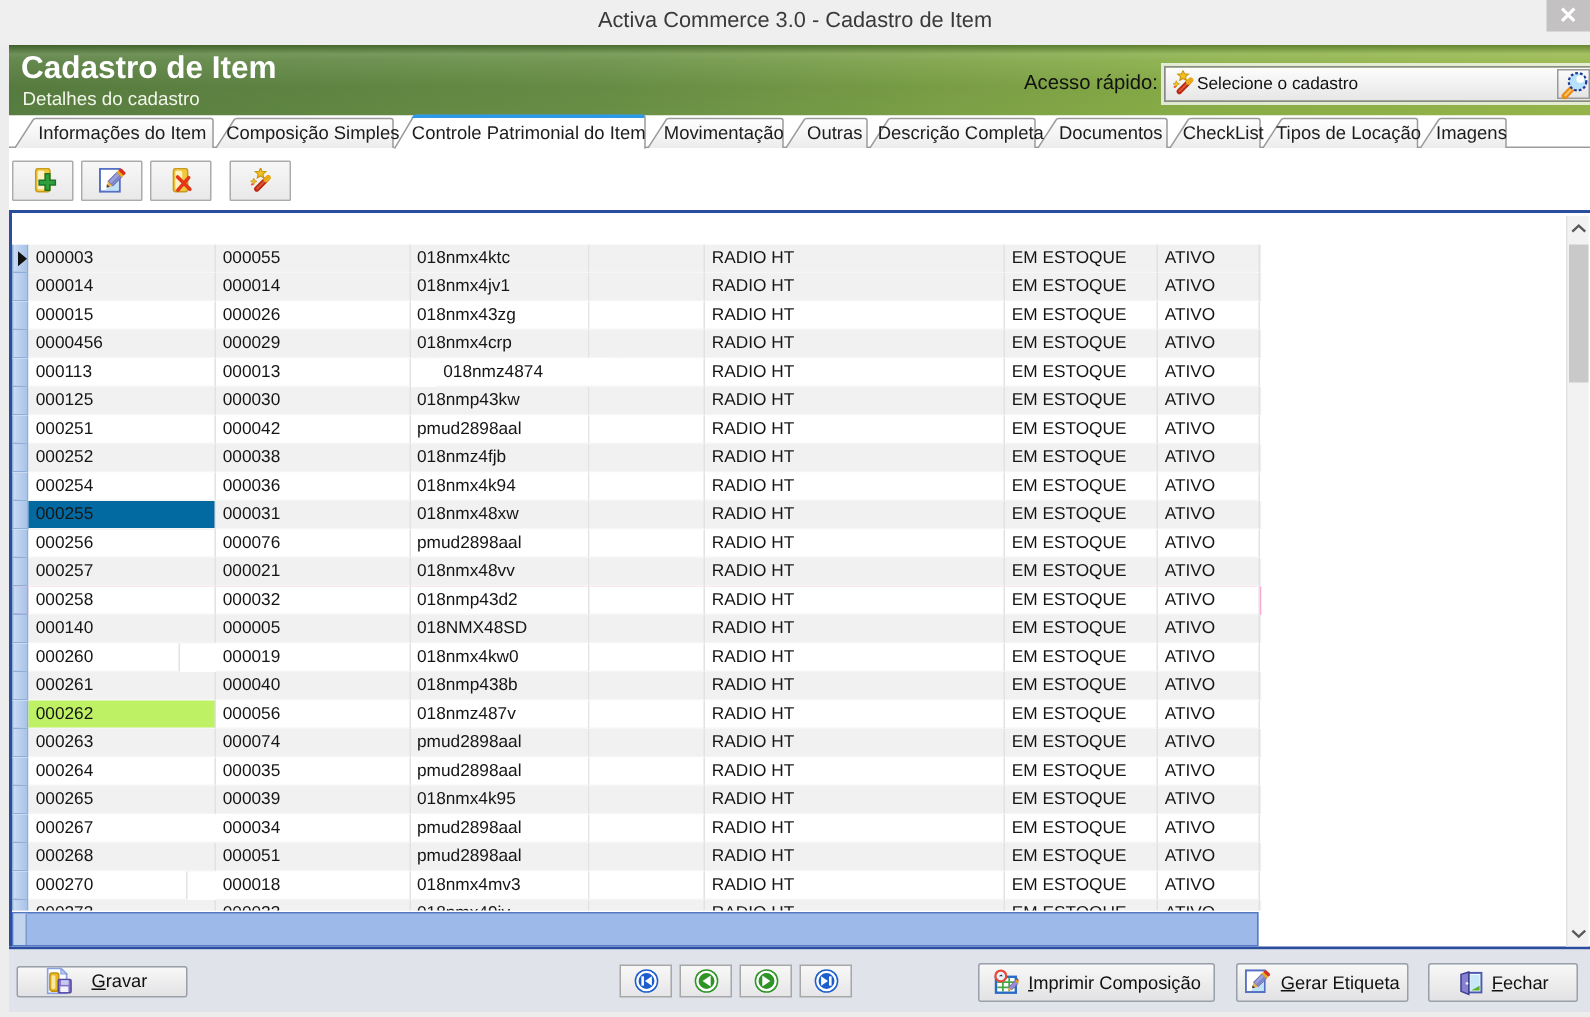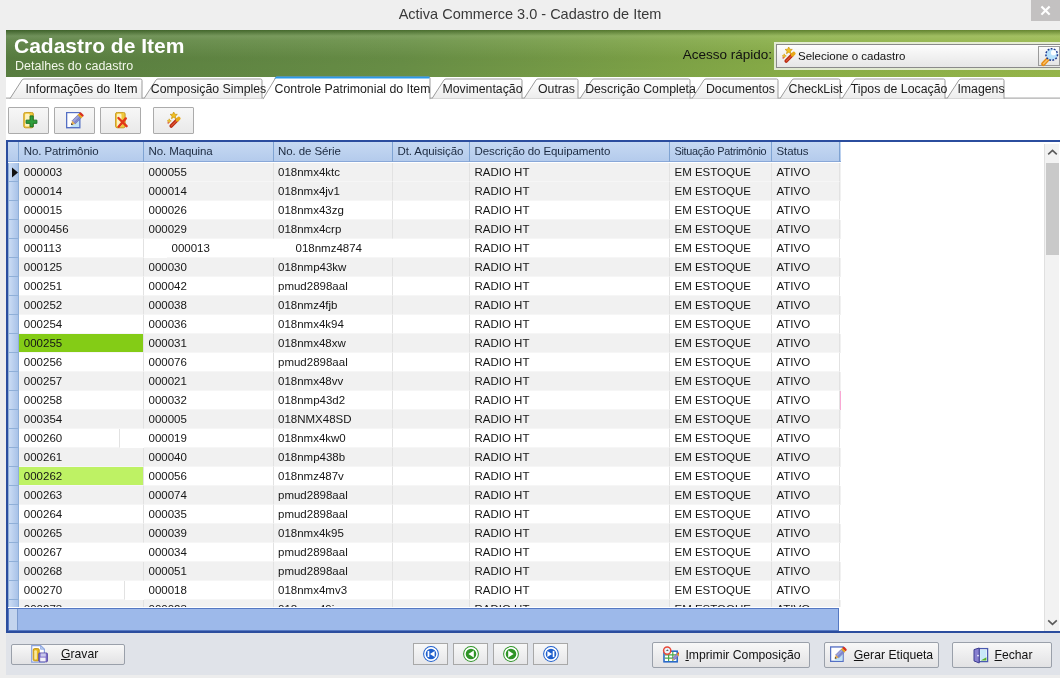--- a/index.html
+++ b/index.html
@@ -144,30 +144,20 @@
         <line x1="11.9" y1="8.3" x2="6.4" y2="13.8" stroke="#e05838" stroke-width="1.2" stroke-linecap="round"></line>
         <line x1="13.8" y1="6.4" x2="12.4" y2="7.8" stroke="#e8a818" stroke-width="3.6" stroke-linecap="round"></line>
         <path d="M 8.70,-0.20 L 9.70,2.22 L 12.31,2.43 L 10.32,4.13 L 10.93,6.67 L 8.70,5.30 L 6.47,6.67 L 7.08,4.13 L 5.09,2.43 L 7.70,2.22 Z" fill="#f2c020" stroke="#c8940c" stroke-width="0.7"></path>
         <path d="M 4.20,6.80 L 4.84,8.26 L 6.30,8.90 L 4.84,9.54 L 4.20,11.00 L 3.56,9.54 L 2.10,8.90 L 3.56,8.26 Z" fill="#f2c020" stroke="#c8940c" stroke-width="0.5"></path>
         <circle cx="3.2" cy="10.9" r="0.8" fill="#e05838"></circle>
       </svg>
     </div>
   </div>
 <div id="gridzone">
     <div id="gridL"></div>
-    <div id="ghead">
-      <div class="hcell selh" style="left:0.2px;width:11.1px;border-right:1px solid #7fa3d2;"></div>
-      <div class="hcell" style="left:11.3px;width:124.7px;">No. Patrimônio</div>
-      <div class="hcell" style="left:136.0px;width:129.5px;">No. Maquina</div>
-      <div class="hcell" style="left:265.5px;width:119.5px;">No. de Série</div>
-      <div class="hcell" style="left:385.0px;width:77.0px;">Dt. Aquisição</div>
-      <div class="hcell" style="left:462.0px;width:200.0px;">Descrição do Equipamento</div>
-      <div class="hcell" style="left:662.0px;width:102.0px;font-size:10.9px;letter-spacing:-0.3px;">Situação Patrimônio</div>
-      <div class="hcell" style="left:764.0px;width:68.0px;">Status</div>
-    </div>
     <div id="gbody">
       <div class="row" style="top:0.0px;background:#f1f1f1;">
         <div class="sel">
           <svg width="9" height="17" style="position:absolute;left:1px;top:3px;">
             <path d="M 2 1.5 L 8 6.5 L 2 11.5 Z" fill="#111"></path>
           </svg>
         </div>
         <div class="cell" style="left:11.3px;width:124.7px;background:#f1f1f1;">000003</div>
         <div class="cell" style="left:136.0px;width:129.5px;background:#f1f1f1;">000055</div>
         <div class="cell" style="left:265.5px;width:119.5px;background:#f1f1f1;">018nmx4ktc</div>
@@ -202,21 +192,21 @@
         <div class="cell" style="left:136.0px;width:129.5px;background:#f1f1f1;">000029</div>
         <div class="cell" style="left:265.5px;width:119.5px;background:#f1f1f1;">018nmx4crp</div>
         <div class="cell" style="left:385.0px;width:77.0px;background:#f1f1f1;"></div>
         <div class="cell" style="left:462.0px;width:200.0px;background:#f1f1f1;">RADIO HT</div>
         <div class="cell" style="left:662.0px;width:102.0px;background:#f1f1f1;">EM ESTOQUE</div>
         <div class="cell" style="left:764.0px;width:68.0px;background:#f1f1f1;">ATIVO</div>
       </div>
       <div class="row" style="top:76.0px;background:#ffffff;">
         <div class="sel"></div>
         <div class="cell" style="left:11.3px;width:124.7px;background:#ffffff;">000113</div>
-        <div class="cell" style="left:136.0px;width:129.5px;background:#ffffff;margin-left:23px;">000013</div>
+        <div class="cell" style="left:136.0px;width:129.5px;background:#ffffff;">000013</div>
         <div class="cell" style="left:283px;width:119.5px;background:#ffffff;">018nmz4874</div>
         <div class="cell" style="left:385.0px;width:77.0px;background:#ffffff;"></div>
         <div class="cell" style="left:462.0px;width:200.0px;background:#ffffff;">RADIO HT</div>
         <div class="cell" style="left:662.0px;width:102.0px;background:#ffffff;">EM ESTOQUE</div>
         <div class="cell" style="left:764.0px;width:68.0px;background:#ffffff;">ATIVO</div>
       </div>
       <div class="row" style="top:95.0px;background:#f1f1f1;">
         <div class="sel"></div>
         <div class="cell" style="left:11.3px;width:124.7px;background:#f1f1f1;">000125</div>
         <div class="cell" style="left:136.0px;width:129.5px;background:#f1f1f1;">000030</div>
@@ -251,21 +241,21 @@
         <div class="cell" style="left:11.3px;width:124.7px;background:#ffffff;">000254</div>
         <div class="cell" style="left:136.0px;width:129.5px;background:#ffffff;">000036</div>
         <div class="cell" style="left:265.5px;width:119.5px;background:#ffffff;">018nmx4k94</div>
         <div class="cell" style="left:385.0px;width:77.0px;background:#ffffff;"></div>
         <div class="cell" style="left:462.0px;width:200.0px;background:#ffffff;">RADIO HT</div>
         <div class="cell" style="left:662.0px;width:102.0px;background:#ffffff;">EM ESTOQUE</div>
         <div class="cell" style="left:764.0px;width:68.0px;background:#ffffff;">ATIVO</div>
       </div>
       <div class="row" style="top:171.0px;background:#f1f1f1;">
         <div class="sel"></div>
-        <div class="cell" style="left:11.3px;width:124.7px;background:#84cc16;">000255</div>
+        <div class="cell" style="left:11.3px;width:124.7px;background:#0369a1;">000255</div>
         <div class="cell" style="left:136.0px;width:129.5px;background:#f1f1f1;">000031</div>
         <div class="cell" style="left:265.5px;width:119.5px;background:#f1f1f1;">018nmx48xw</div>
         <div class="cell" style="left:385.0px;width:77.0px;background:#f1f1f1;"></div>
         <div class="cell" style="left:462.0px;width:200.0px;background:#f1f1f1;">RADIO HT</div>
         <div class="cell" style="left:662.0px;width:102.0px;background:#f1f1f1;">EM ESTOQUE</div>
         <div class="cell" style="left:764.0px;width:68.0px;background:#f1f1f1;">ATIVO</div>
       </div>
       <div class="row" style="top:190.0px;background:#ffffff;">
         <div class="sel"></div>
         <div class="cell" style="left:11.3px;width:124.7px;background:#ffffff;">000256</div>
@@ -291,21 +281,21 @@
         <div class="cell" style="left:11.3px;width:124.7px;background:#ffffff;">000258</div>
         <div class="cell" style="left:136.0px;width:129.5px;background:#ffffff;">000032</div>
         <div class="cell" style="left:265.5px;width:119.5px;background:#ffffff;">018nmp43d2</div>
         <div class="cell" style="left:385.0px;width:77.0px;background:#ffffff;"></div>
         <div class="cell" style="left:462.0px;width:200.0px;background:#ffffff;">RADIO HT</div>
         <div class="cell" style="left:662.0px;width:102.0px;background:#ffffff;">EM ESTOQUE</div>
         <div class="cell" style="left:764.0px;width:68.0px;background:#ffffff;">ATIVO</div>
       </div>
       <div class="row" style="top:247.0px;background:#f1f1f1;">
         <div class="sel"></div>
-        <div class="cell" style="left:11.3px;width:124.7px;background:#f1f1f1;">000354</div>
+        <div class="cell" style="left:11.3px;width:124.7px;background:#f1f1f1;">000140</div>
         <div class="cell" style="left:136.0px;width:129.5px;background:#f1f1f1;">000005</div>
         <div class="cell" style="left:265.5px;width:119.5px;background:#f1f1f1;">018NMX48SD</div>
         <div class="cell" style="left:385.0px;width:77.0px;background:#f1f1f1;"></div>
         <div class="cell" style="left:462.0px;width:200.0px;background:#f1f1f1;">RADIO HT</div>
         <div class="cell" style="left:662.0px;width:102.0px;background:#f1f1f1;">EM ESTOQUE</div>
         <div class="cell" style="left:764.0px;width:68.0px;background:#f1f1f1;">ATIVO</div>
       </div>
       <div class="row" style="top:266.0px;background:#ffffff;">
         <div class="sel"></div>
         <div class="cell" style="left:11.3px;width:101px;background:#ffffff;">000260</div>

